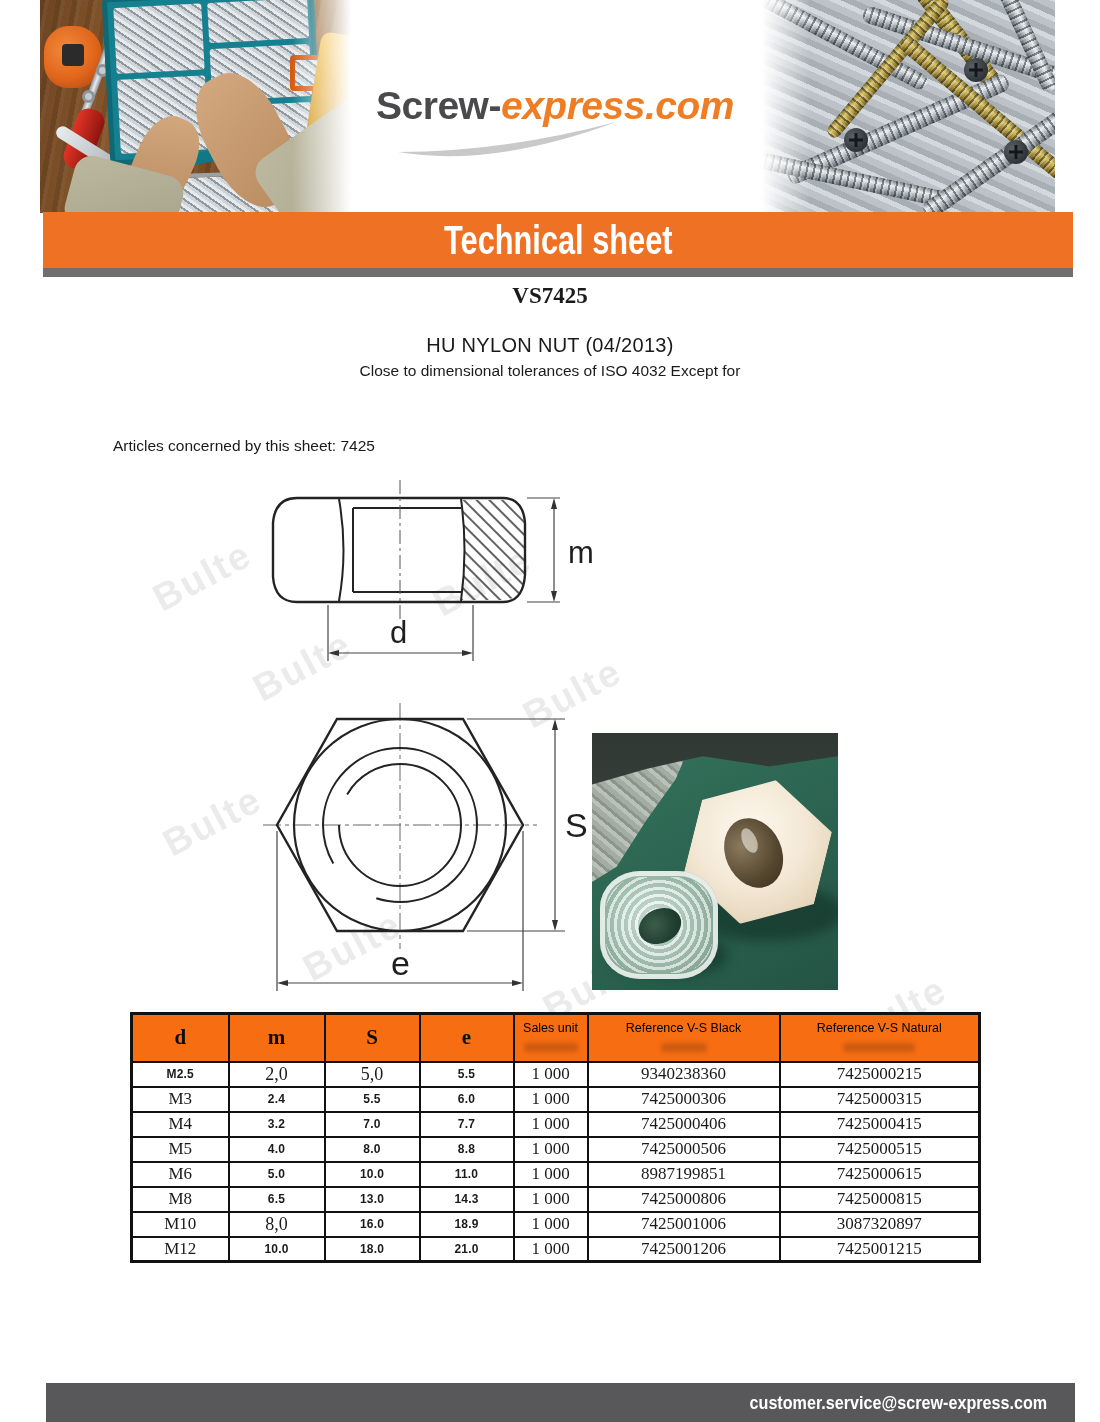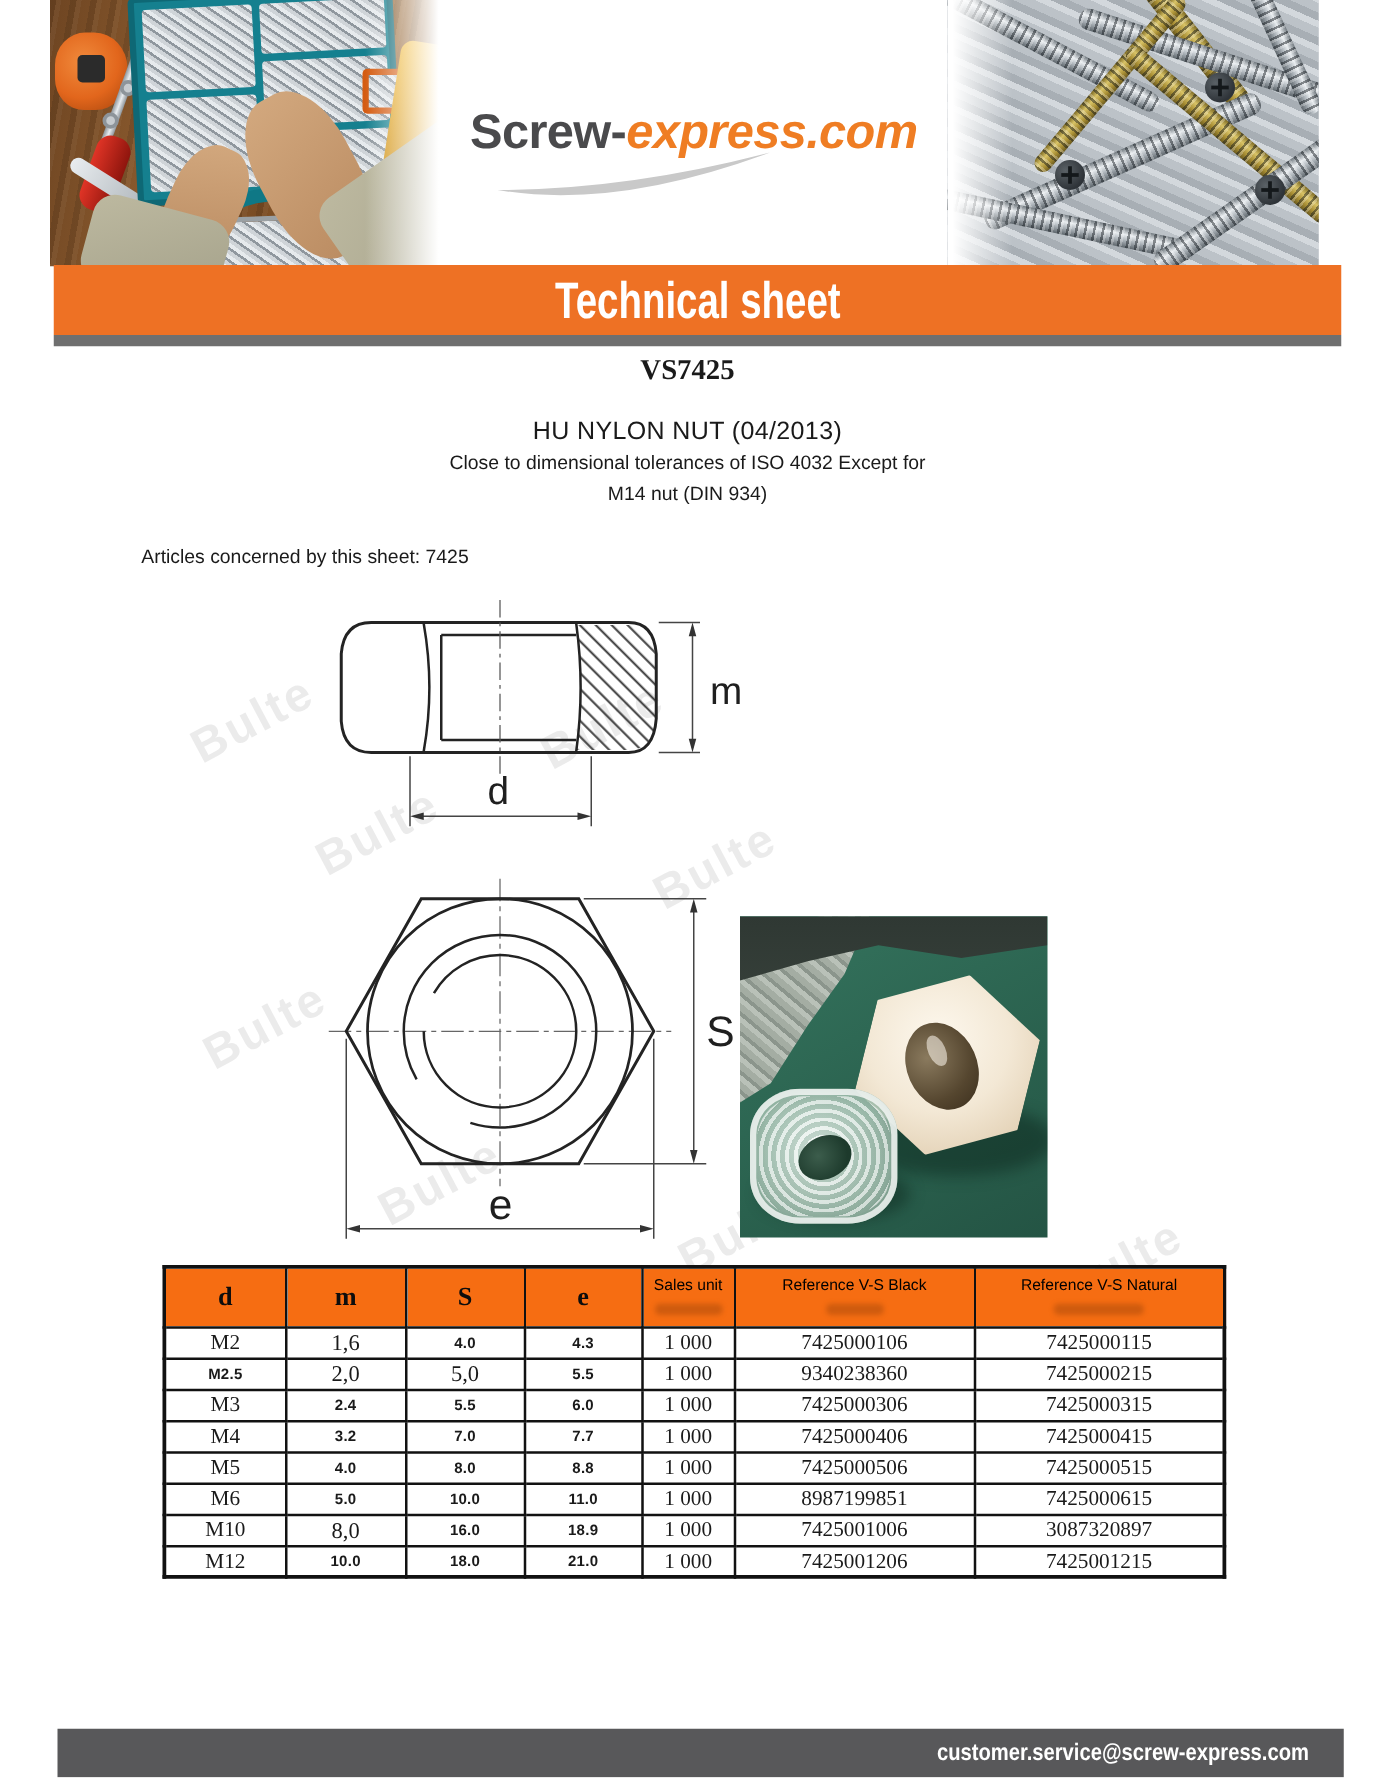--- a/index.html
+++ b/index.html
@@ -209,21 +209,20 @@
   </div>
 
   <div class="abs banner">
     <span class="banner-text">Technical sheet</span>
   </div>
   <div class="abs gray-bar"></div>
 
   <div class="abs doc-code">VS7425</div>
   <div class="abs product-title">HU NYLON NUT (04/2013)</div>
   <div class="abs subtitle1">Close to dimensional tolerances of ISO 4032 Except for</div>
-  <div class="abs subtitle2">M14 nut (DIN 934)</div>
   <div class="abs articles">Articles concerned by this sheet: 7425</div>
 
   <span class="wm" style="left:150px;top:555px;">Bulte</span>
   <span class="wm" style="left:430px;top:560px;">Bulte</span>
   <span class="wm" style="left:250px;top:645px;">Bulte</span>
   <span class="wm" style="left:520px;top:672px;">Bulte</span>
   <span class="wm" style="left:160px;top:800px;">Bulte</span>
   <span class="wm" style="left:300px;top:925px;">Bulte</span>
   <span class="wm" style="left:540px;top:965px;">Bulte</span>
   <span class="wm" style="left:845px;top:990px;">Bulte</span>
@@ -315,29 +314,20 @@
           <th class="th-big"><span>m</span></th>
           <th class="th-big"><span>S</span></th>
           <th class="th-big"><span>e</span></th>
           <th class="th-small"><span>Sales unit</span><div class="smudge" style="width: 54px;"></div></th>
           <th class="th-small"><span>Reference V-S Black</span><div class="smudge" style="width: 46px;"></div></th>
           <th class="th-small"><span>Reference V-S Natural</span><div class="smudge" style="width: 72px;"></div></th>
         </tr>
       </thead>
     <tbody>
         <tr>
-          <td class="c-serif">M2</td>
-          <td class="c-serif-big">1,6</td>
-          <td class="c-sans">4.0</td>
-          <td class="c-sans">4.3</td>
-          <td class="c-serif">1 000</td>
-          <td class="c-serif">7425000106</td>
-          <td class="c-serif">7425000115</td>
-        </tr>
-        <tr>
           <td class="c-sans">M2.5</td>
           <td class="c-serif-big">2,0</td>
           <td class="c-serif-big">5,0</td>
           <td class="c-sans">5.5</td>
           <td class="c-serif">1 000</td>
           <td class="c-serif">9340238360</td>
           <td class="c-serif">7425000215</td>
         </tr>
         <tr>
           <td class="c-serif">M3</td>
@@ -369,20 +359,29 @@
         <tr>
           <td class="c-serif">M6</td>
           <td class="c-sans">5.0</td>
           <td class="c-sans">10.0</td>
           <td class="c-sans">11.0</td>
           <td class="c-serif">1 000</td>
           <td class="c-serif">8987199851</td>
           <td class="c-serif">7425000615</td>
         </tr>
         <tr>
+          <td class="c-serif">M8</td>
+          <td class="c-sans">6.5</td>
+          <td class="c-sans">13.0</td>
+          <td class="c-sans">14.3</td>
+          <td class="c-serif">1 000</td>
+          <td class="c-serif">7425000806</td>
+          <td class="c-serif">7425000815</td>
+        </tr>
+        <tr>
           <td class="c-serif">M10</td>
           <td class="c-serif-big">8,0</td>
           <td class="c-sans">16.0</td>
           <td class="c-sans">18.9</td>
           <td class="c-serif">1 000</td>
           <td class="c-serif">7425001006</td>
           <td class="c-serif">3087320897</td>
         </tr>
         <tr>
           <td class="c-serif">M12</td>

